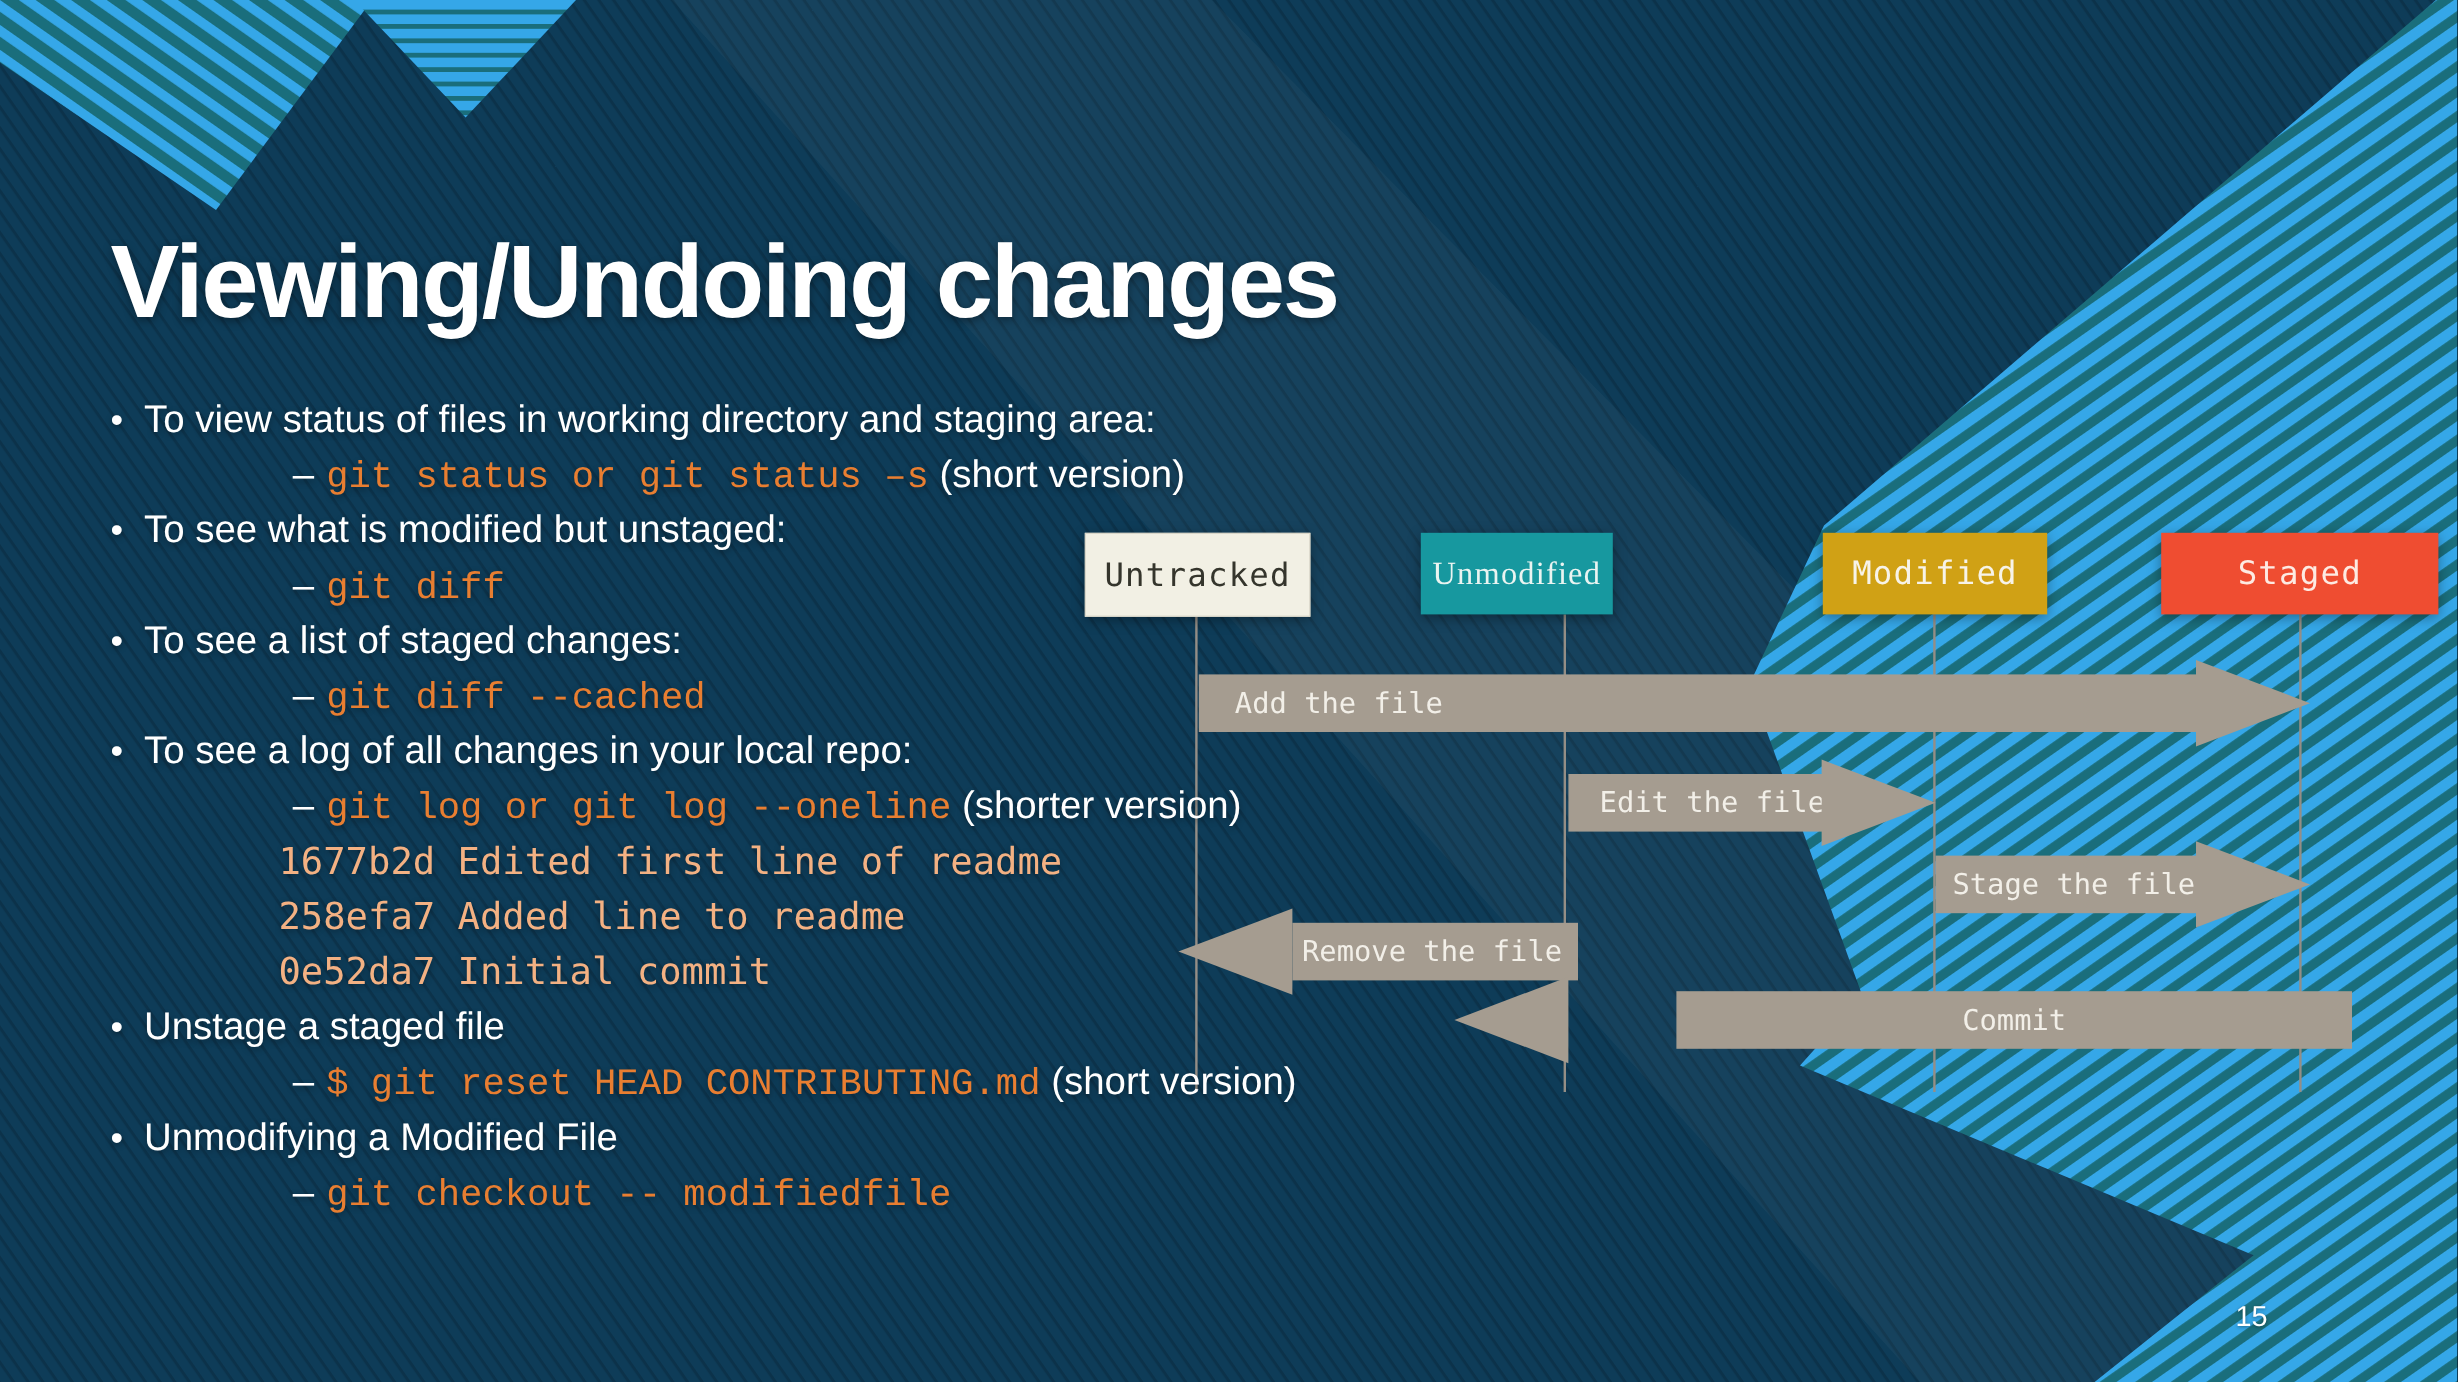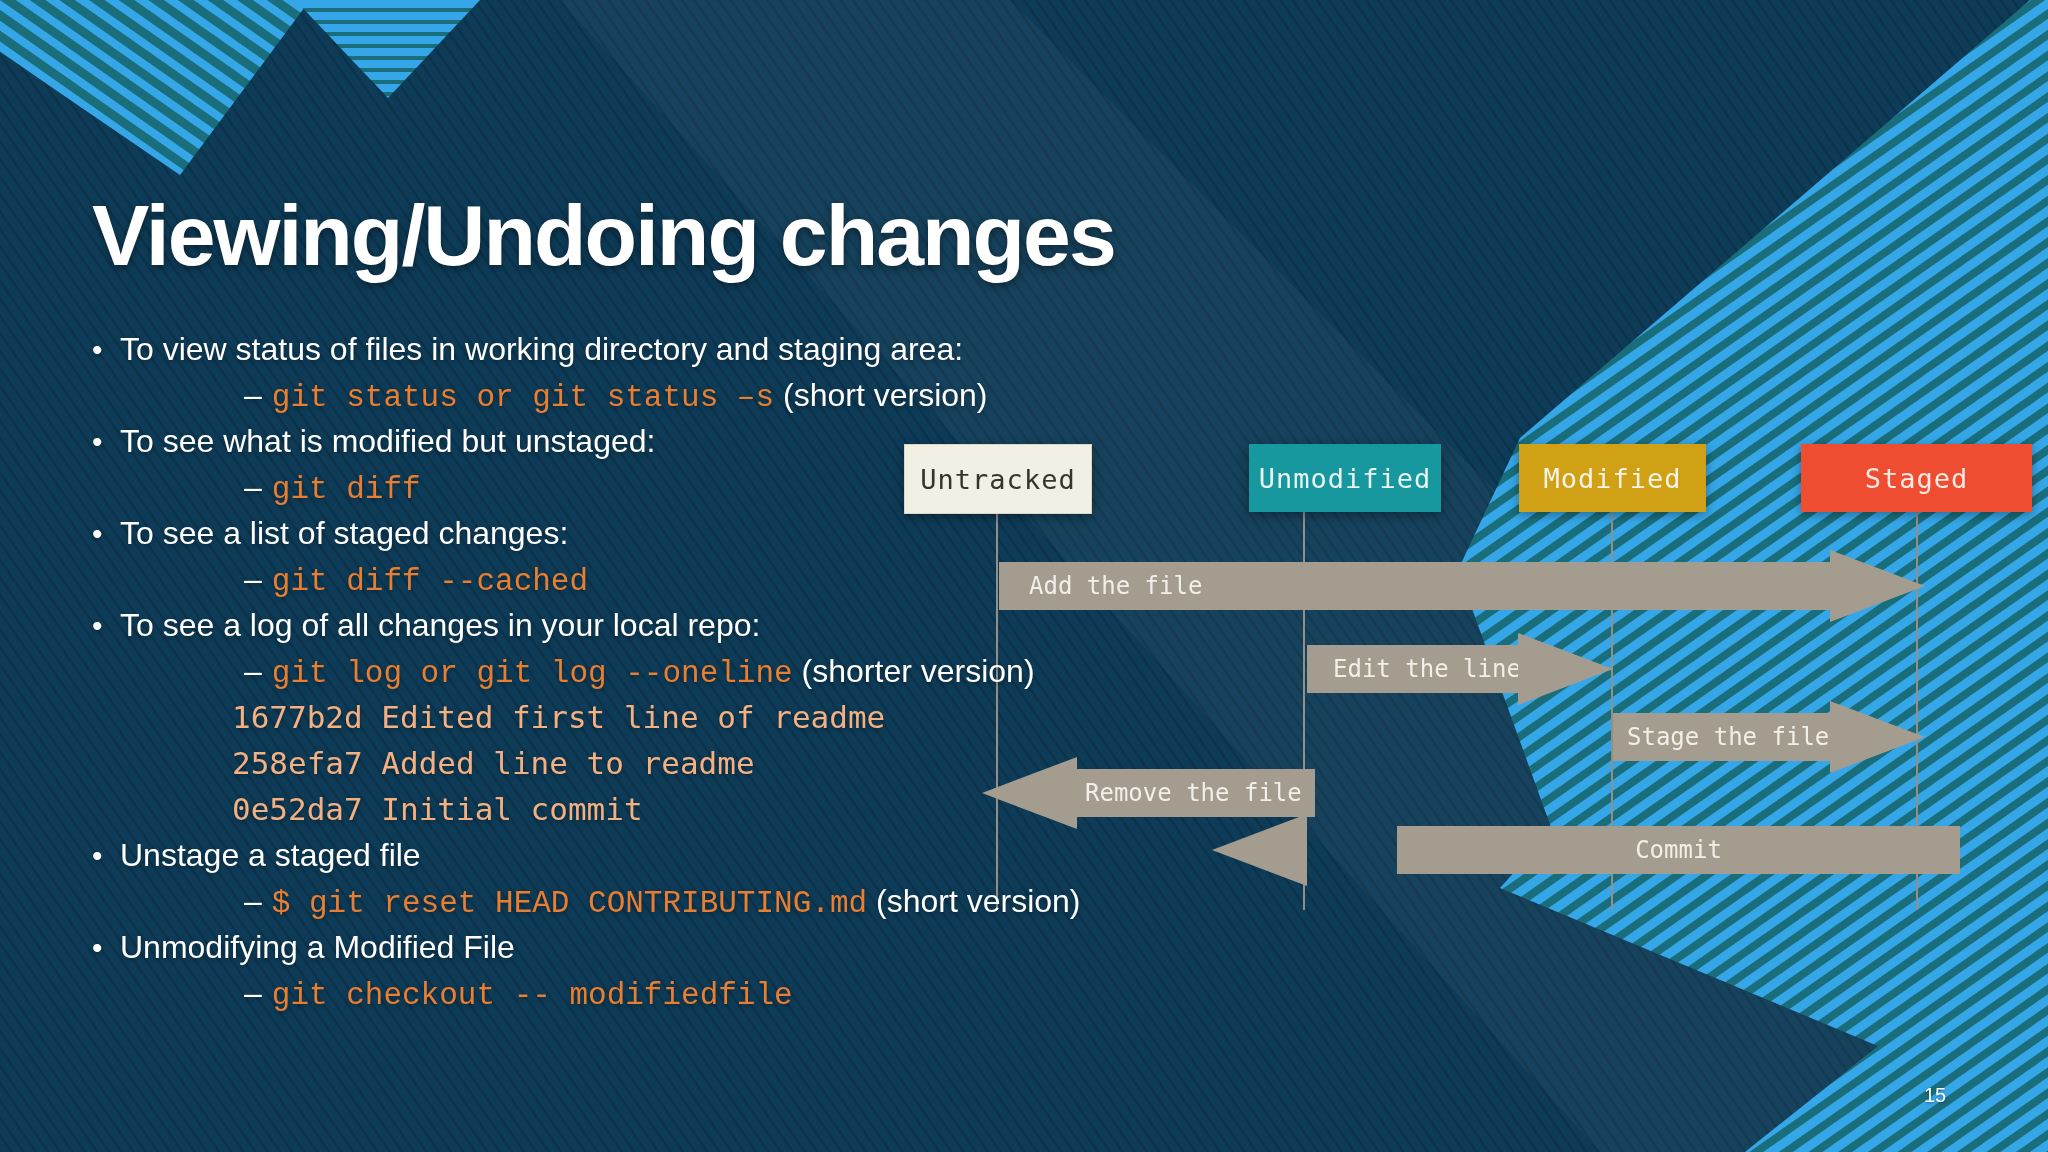--- a/index.html
+++ b/index.html
@@ -42,21 +42,21 @@
     background:var(--guide_line,#948e86);}
   .g1{left:996px;} .g2{left:1303px;} .g3{left:1611px;} .g4{left:1916px;}
 
   .sbox{
     position:absolute;top:444px;height:68px;
     display:flex;align-items:center;justify-content:center;
     font-size:27px;letter-spacing:1px;
     box-shadow:0 3px 10px rgba(0,0,0,.35);
   }
   .sbox.b0{left:904px;width:186px;border:1px solid #d9d6c8;}
-  .sbox.b1{left:1249px;width:192px;}
+  .sbox.b1{left:1184px;width:160px;font-family:Liberation Serif, serif;}
   .sbox.b2{left:1519px;width:187px;}
   .sbox.b3{left:1801px;width:231px;}
 
   .abody{
     position:absolute;background:var(--arrow_gray,#a59c90);
     color:var(--arrow_text,#f2efe8);font-size:24px;
     display:flex;align-items:center;height:48px;white-space:nowrap;
   }
   .ahead{position:absolute;width:0;height:0;}
   .ahead.right{border-top:36px solid transparent;border-bottom:36px solid transparent;
@@ -74,22 +74,22 @@
   .a-stage .abody{left:1613px;top:713px;width:217px;padding-left:14px;}
   .a-stage .ahead{left:1830px;top:701px;}
   
   .a-remove .abody{left:1077px;top:769px;width:230px;padding-left:8px;}
   .a-remove .ahead{left:982px;top:757px;}
   
   .a-commit .abody{left:1397px;top:826px;width:563px;justify-content:center;}
   .a-commit .ahead{left:1212px;top:814px;}
 
   .pagenum{
-    position:absolute;left:1924px;top:1084px;z-index:3;
-    font-size:20px;color:var(--text_white,#fff);
+    position:absolute;left:1863px;top:1084px;z-index:3;
+    font-size:24px;color:var(--text_white,#fff);
     text-shadow:0 1px 3px rgba(0,0,0,.4);
   }
 </style>
 </head>
 <body>
 
 <div class="slide">
 
   <svg class="bg" width="2048" height="1152" viewBox="0 0 2048 1152">
     <defs>
@@ -137,21 +137,21 @@
     </div>
 
     <div class="arrow a-add">
       <div class="abody">
         <span>Add the file</span>
       </div>
       <div class="ahead right"></div>
     </div>
     <div class="arrow a-edit">
       <div class="abody">
-        <span>Edit the line</span>
+        <span>Edit the file</span>
       </div>
       <div class="ahead right"></div>
     </div>
     <div class="arrow a-stage">
       <div class="abody">
         <span>Stage the file</span>
       </div>
       <div class="ahead right"></div>
     </div>
     <div class="arrow a-remove">

